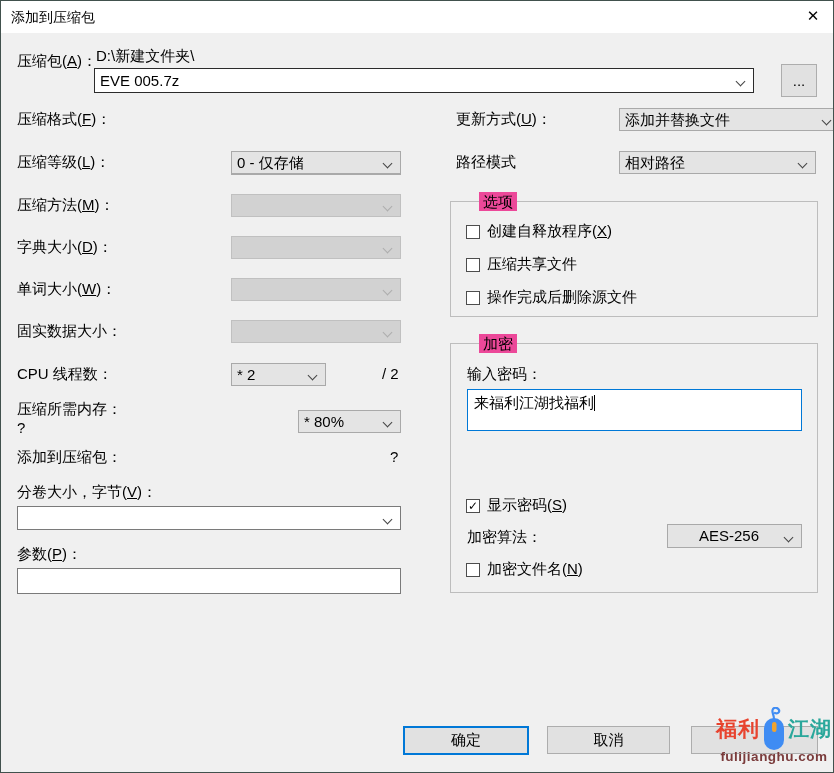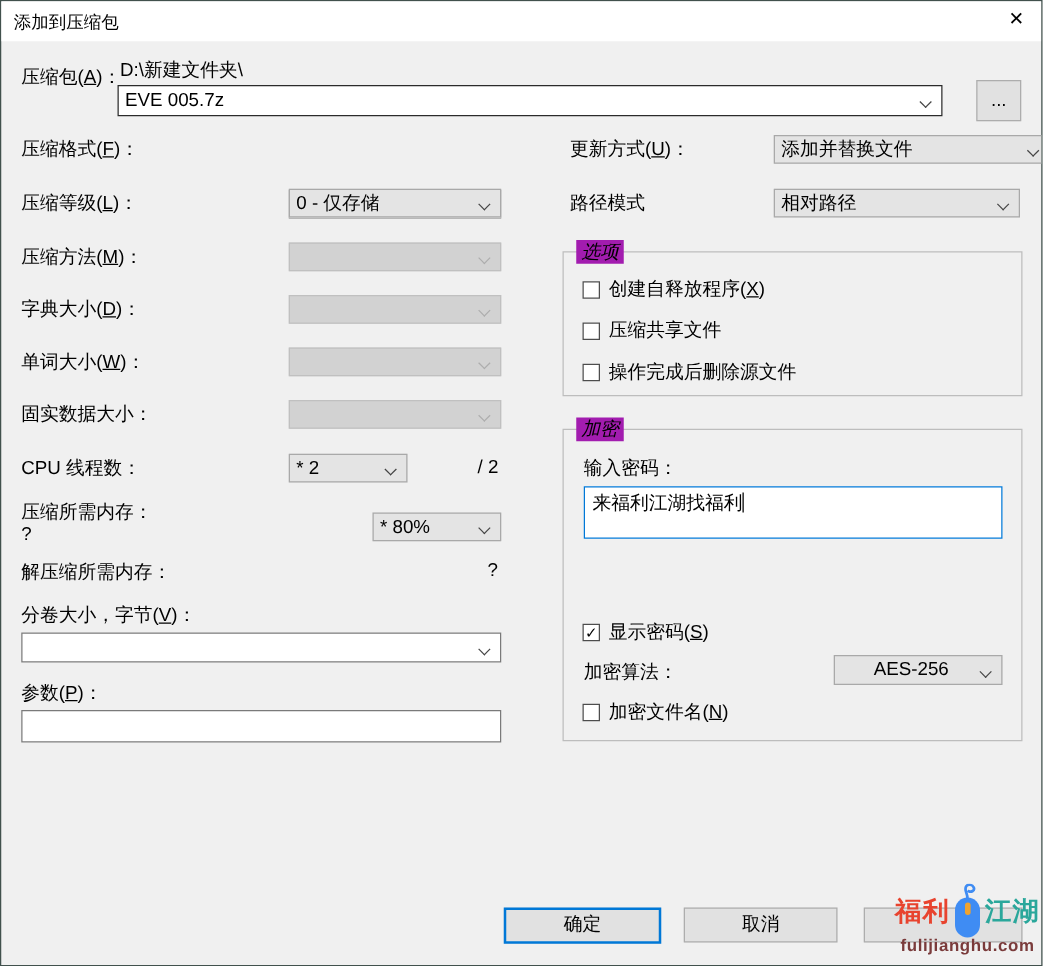--- a/index.html
+++ b/index.html
@@ -12,21 +12,21 @@
   .label { position:absolute; white-space:nowrap; }
   .mn { text-decoration:underline; }
   .combo { position:absolute; background:#e4e4e4; border:1px solid #a9a9a9; height:23px; line-height:21px; padding-left:5px; white-space:nowrap; overflow:hidden; }
   .combo.disabled { background:#d2d2d2; border-color:#c0c0c0; color:#8a8a8a; }
   .combo.white { background:#ffffff; border-color:#7a7a7a; }
   .combo.focusdark { border-color:#2b2b2b; }
   .chev { position:absolute; right:9px; top:8px; width:7px; height:7px; border-right:1.4px solid #444; border-bottom:1.4px solid #444; transform:rotate(45deg); }
   .combo.disabled .chev { border-color:#adadad; }
   .textinput { position:absolute; background:#ffffff; border:1px solid #7a7a7a; padding-left:5px; }
   .groupbox { position:absolute; border:1px solid #bdbdbd; }
-  .legend { position:absolute; top:-10px; left:10px; background:#a21caf; padding:0 4px; line-height:19px;font-style:italic; }
+  .legend { position:absolute; top:-10px; left:28px; background:#ec4899; padding:0 4px; line-height:19px; }
   .cbrow { position:absolute; display:flex; align-items:center; gap:7px; }
   .cbbox { width:14px; height:14px; background:#fff; border:1px solid #4d4d4d; font-size:12px; line-height:12px; text-align:center; color:#000; }
   .btn { position:absolute; background:#e1e1e1; border:1px solid #adadad; text-align:center; line-height:26px; }
   .btn.default { border:2px solid #0078d7; line-height:24px; }
   .caret { display:inline-block; width:1px; height:16px; background:#000; vertical-align:-3px; }
   #pwfield { position:absolute; background:#fff; border:1px solid #0078d7; padding-left:6px; line-height:25px; white-space:nowrap; overflow:hidden; }
   #watermark { position:absolute; left:712px; top:706px; width:122px; text-align:center; }
   #wm-row { display:flex; align-items:center; justify-content:center; gap:1px; font-weight:bold; font-size:21px; letter-spacing:1px; }
   #wm-domain { font-weight:bold; font-size:13.5px; margin-top:-2px; letter-spacing:0.5px; }
   .qmark { position:absolute; }
@@ -51,21 +51,21 @@
 
   <span class="label" style="left:16px;top:109px;"><span>压缩格式(</span><span class="mn">F</span><span>)：</span></span>
   <span class="label" style="left:16px;top:152px;"><span>压缩等级(</span><span class="mn">L</span><span>)：</span></span>
   <span class="label" style="left:16px;top:195px;"><span>压缩方法(</span><span class="mn">M</span><span>)：</span></span>
   <span class="label" style="left:16px;top:237px;"><span>字典大小(</span><span class="mn">D</span><span>)：</span></span>
   <span class="label" style="left:16px;top:279px;"><span>单词大小(</span><span class="mn">W</span><span>)：</span></span>
   <span class="label" style="left:16px;top:321px;">固实数据大小：</span>
   <span class="label" style="left:16px;top:364px;">CPU 线程数：</span>
   <span class="label" style="left:16px;top:399px;text-align:right;">压缩所需内存：</span>
   <span class="label" style="left:16px;top:418px;">?</span>
-  <span class="label" style="left:16px;top:447px;">解压缩所需内存：</span>
+  <span class="label" style="left:16px;top:447px;">添加到压缩包：</span>
   <span class="qmark" style="left:389px;top:447px;">?</span>
   <span class="label" style="left:16px;top:482px;"><span>分卷大小，字节(</span><span class="mn">V</span><span>)：</span></span>
   <span class="label" style="left:16px;top:544px;"><span>参数(</span><span class="mn">P</span><span>)：</span></span>
 
   <div class="combo" style="left:230px;top:107px;width:170px;margin-top:44px;"><span>7z</span><span class="chev"></span></div>
   <div class="combo" style="left:230px;top:150px;width:170px;"><span>0 - 仅存储</span><span class="chev"></span></div>
   <div class="combo disabled" style="left:230px;top:193px;width:170px;"><span></span><span class="chev"></span></div>
   <div class="combo disabled" style="left:230px;top:235px;width:170px;"><span></span><span class="chev"></span></div>
   <div class="combo disabled" style="left:230px;top:277px;width:170px;"><span></span><span class="chev"></span></div>
   <div class="combo disabled" style="left:230px;top:319px;width:170px;"><span></span><span class="chev"></span></div>

